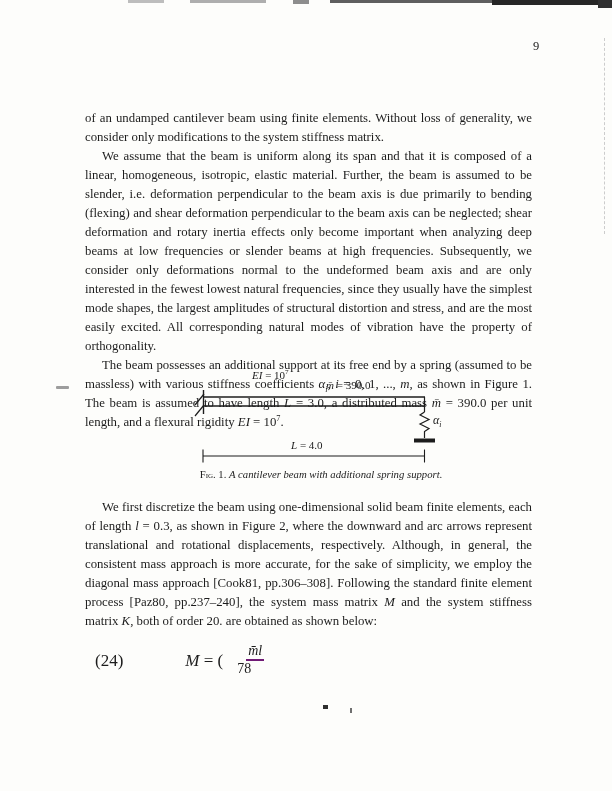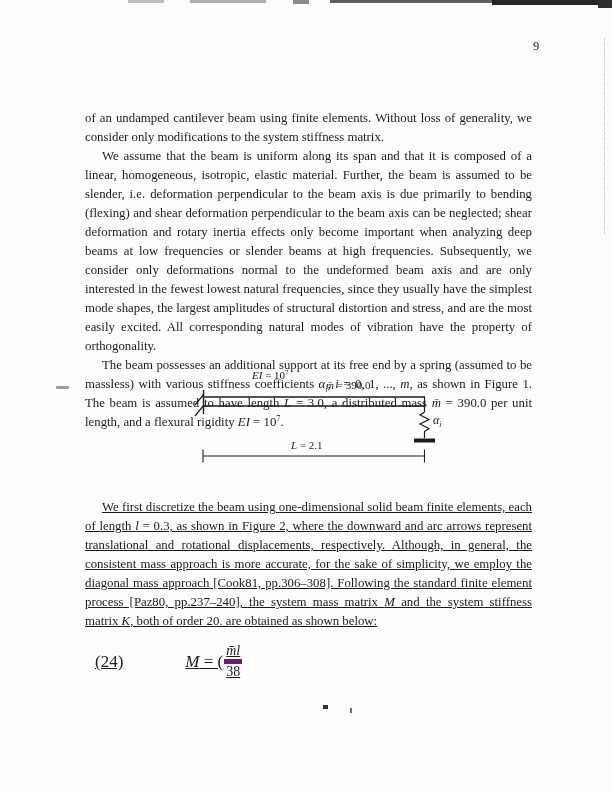--- a/index.html
+++ b/index.html
@@ -16,21 +16,21 @@
   .strip4{left:330px;top:0;width:165px;height:3px;background:#5f5f5f;}
   .strip5{left:492px;top:0;width:120px;height:5px;background:#262626;}
   .corner{left:598px;top:0;width:14px;height:8px;background:#303030;}
   .vline{left:604px;top:38px;width:0;height:196px;border-left:1px dashed #cccccc;}
   .margin-dash{left:56px;top:386px;width:13px;height:3px;background:#9d9d9d;border-radius:1px;}
   .speck1{left:323px;top:705px;width:5px;height:4px;background:#2f2f2f;}
   .speck2{left:350px;top:708px;width:2px;height:5px;background:#6f6f6f;}
   
   .page-number{position:absolute;left:533px;top:39px;font-size:12.5px;}
   .flow-a{position:absolute;left:85px;top:61px;width:447px;font-size:12.8px;line-height:19px;text-align:justify;margin-top:48px;}
-  .flow-b{position:absolute;left:85px;top:498px;width:447px;font-size:12.8px;line-height:19px;text-align:justify;text-decoration:underline;}
+  .flow-b{position:absolute;left:85px;top:498px;width:447px;font-size:12.8px;line-height:19px;text-align:justify;}
   .para{margin:0;text-indent:17px;}
   .para.no-indent{text-indent:0;}
   .rs-i{font-style:italic;}
   .rs-sup{font-size:0.65em;vertical-align:super;line-height:0;}
   .rs-sub{font-size:0.65em;vertical-align:sub;line-height:0;}
   .rs-sc{font-variant:small-caps;}
   
   .beam-svg{position:absolute;left:185px;top:365px;}
   .fig-label{position:absolute;font-size:11px;white-space:nowrap;}
   .ei-label{left:252px;top:369px;}
@@ -39,21 +39,21 @@
   .length-label{left:291px;top:439px;}
   .fig-caption{
     position:absolute;left:156px;top:468px;width:330px;
     text-align:center;font-size:10.7px;white-space:nowrap;
   }
   
   .equation{display:flex;align-items:center;margin-top:12px;text-indent:0;font-size:17px;}
   .eq-num{flex:0 0 auto;margin-left:10px;}
   .eq-body{display:inline-flex;align-items:center;margin-left:62px;white-space:nowrap;}
   .frac{display:inline-flex;flex-direction:column;align-items:center;font-size:0.82em;line-height:1.15;margin:0 1px;}
-  .frac .num{border-bottom:5px solid #701a75;padding:0 2px;}
+  .frac .num{border-bottom:2px solid #701a75;padding:0 2px;margin-left:22px;}
   .frac .den{padding:0 2px;}
 </style>
 </head>
 <body>
 
 <div class="page">
 
   <div class="artifact strip1"></div>
   <div class="artifact strip2"></div>
   <div class="artifact strip3"></div>
@@ -90,29 +90,30 @@
     <line x1="229" y1="75.5" x2="250" y2="75.5" stroke="#1c1c1c" stroke-width="4"></line>
 
     <line x1="18" y1="91" x2="239.5" y2="91" stroke="#1c1c1c" stroke-width="1.1"></line>
     <line x1="18" y1="84.5" x2="18" y2="97.5" stroke="#1c1c1c" stroke-width="1.1"></line>
     <line x1="239.5" y1="84.5" x2="239.5" y2="97.5" stroke="#1c1c1c" stroke-width="1.1"></line>
   </svg>
 
   <div class="fig-label ei-label"><span class="rs-i">EI</span><span> = 10</span><span class="rs-sup">7</span></div>
   <div class="fig-label mass-label"><span class="rs-i">m̄</span><span> = 390.0</span></div>
   <div class="fig-label alpha-label"><span class="rs-i">α</span><span class="rs-i rs-sub">i</span></div>
-  <div class="fig-label length-label"><span class="rs-i">L</span><span> = 2.1</span></div>
+  <div class="fig-label length-label"><span class="rs-i">L</span><span> = 4.0</span></div>
+  <div class="fig-caption"><span class="rs-sc">Fig. 1.</span><span> </span><span class="rs-i">A cantilever beam with additional spring support.</span></div>
 
   <div class="flow-b">
     <p class="para"><span>We first discretize the beam using one-dimensional solid beam finite elements, each of length </span><span class="rs-i">l</span><span> = 0.3, as shown in Figure 2, where the downward and arc arrows represent translational and rotational displacements, respectively. Although, in general, the consistent mass approach is more accurate, for the sake of simplicity, we employ the diagonal mass approach [Cook81, pp.306–308]. Following the standard finite element process [Paz80, pp.237–240], the system mass matrix </span><span class="rs-i">M</span><span> and the system stiffness matrix </span><span class="rs-i">K</span><span>, both of order 20. are obtained as shown below:</span></p>
     <div class="equation">
       <span class="eq-num">(24)</span>
       <span class="eq-body">
         <span><span class="rs-i">M</span><span> = (</span></span>
         <span class="frac">
           <span class="num"><span class="rs-i">m̄l</span></span>
-          <span class="den"><span>38</span></span>
+          <span class="den"><span>78</span></span>
         </span>
       </span>
     </div>
   </div>
 
 </div>
 
 </body></html>

